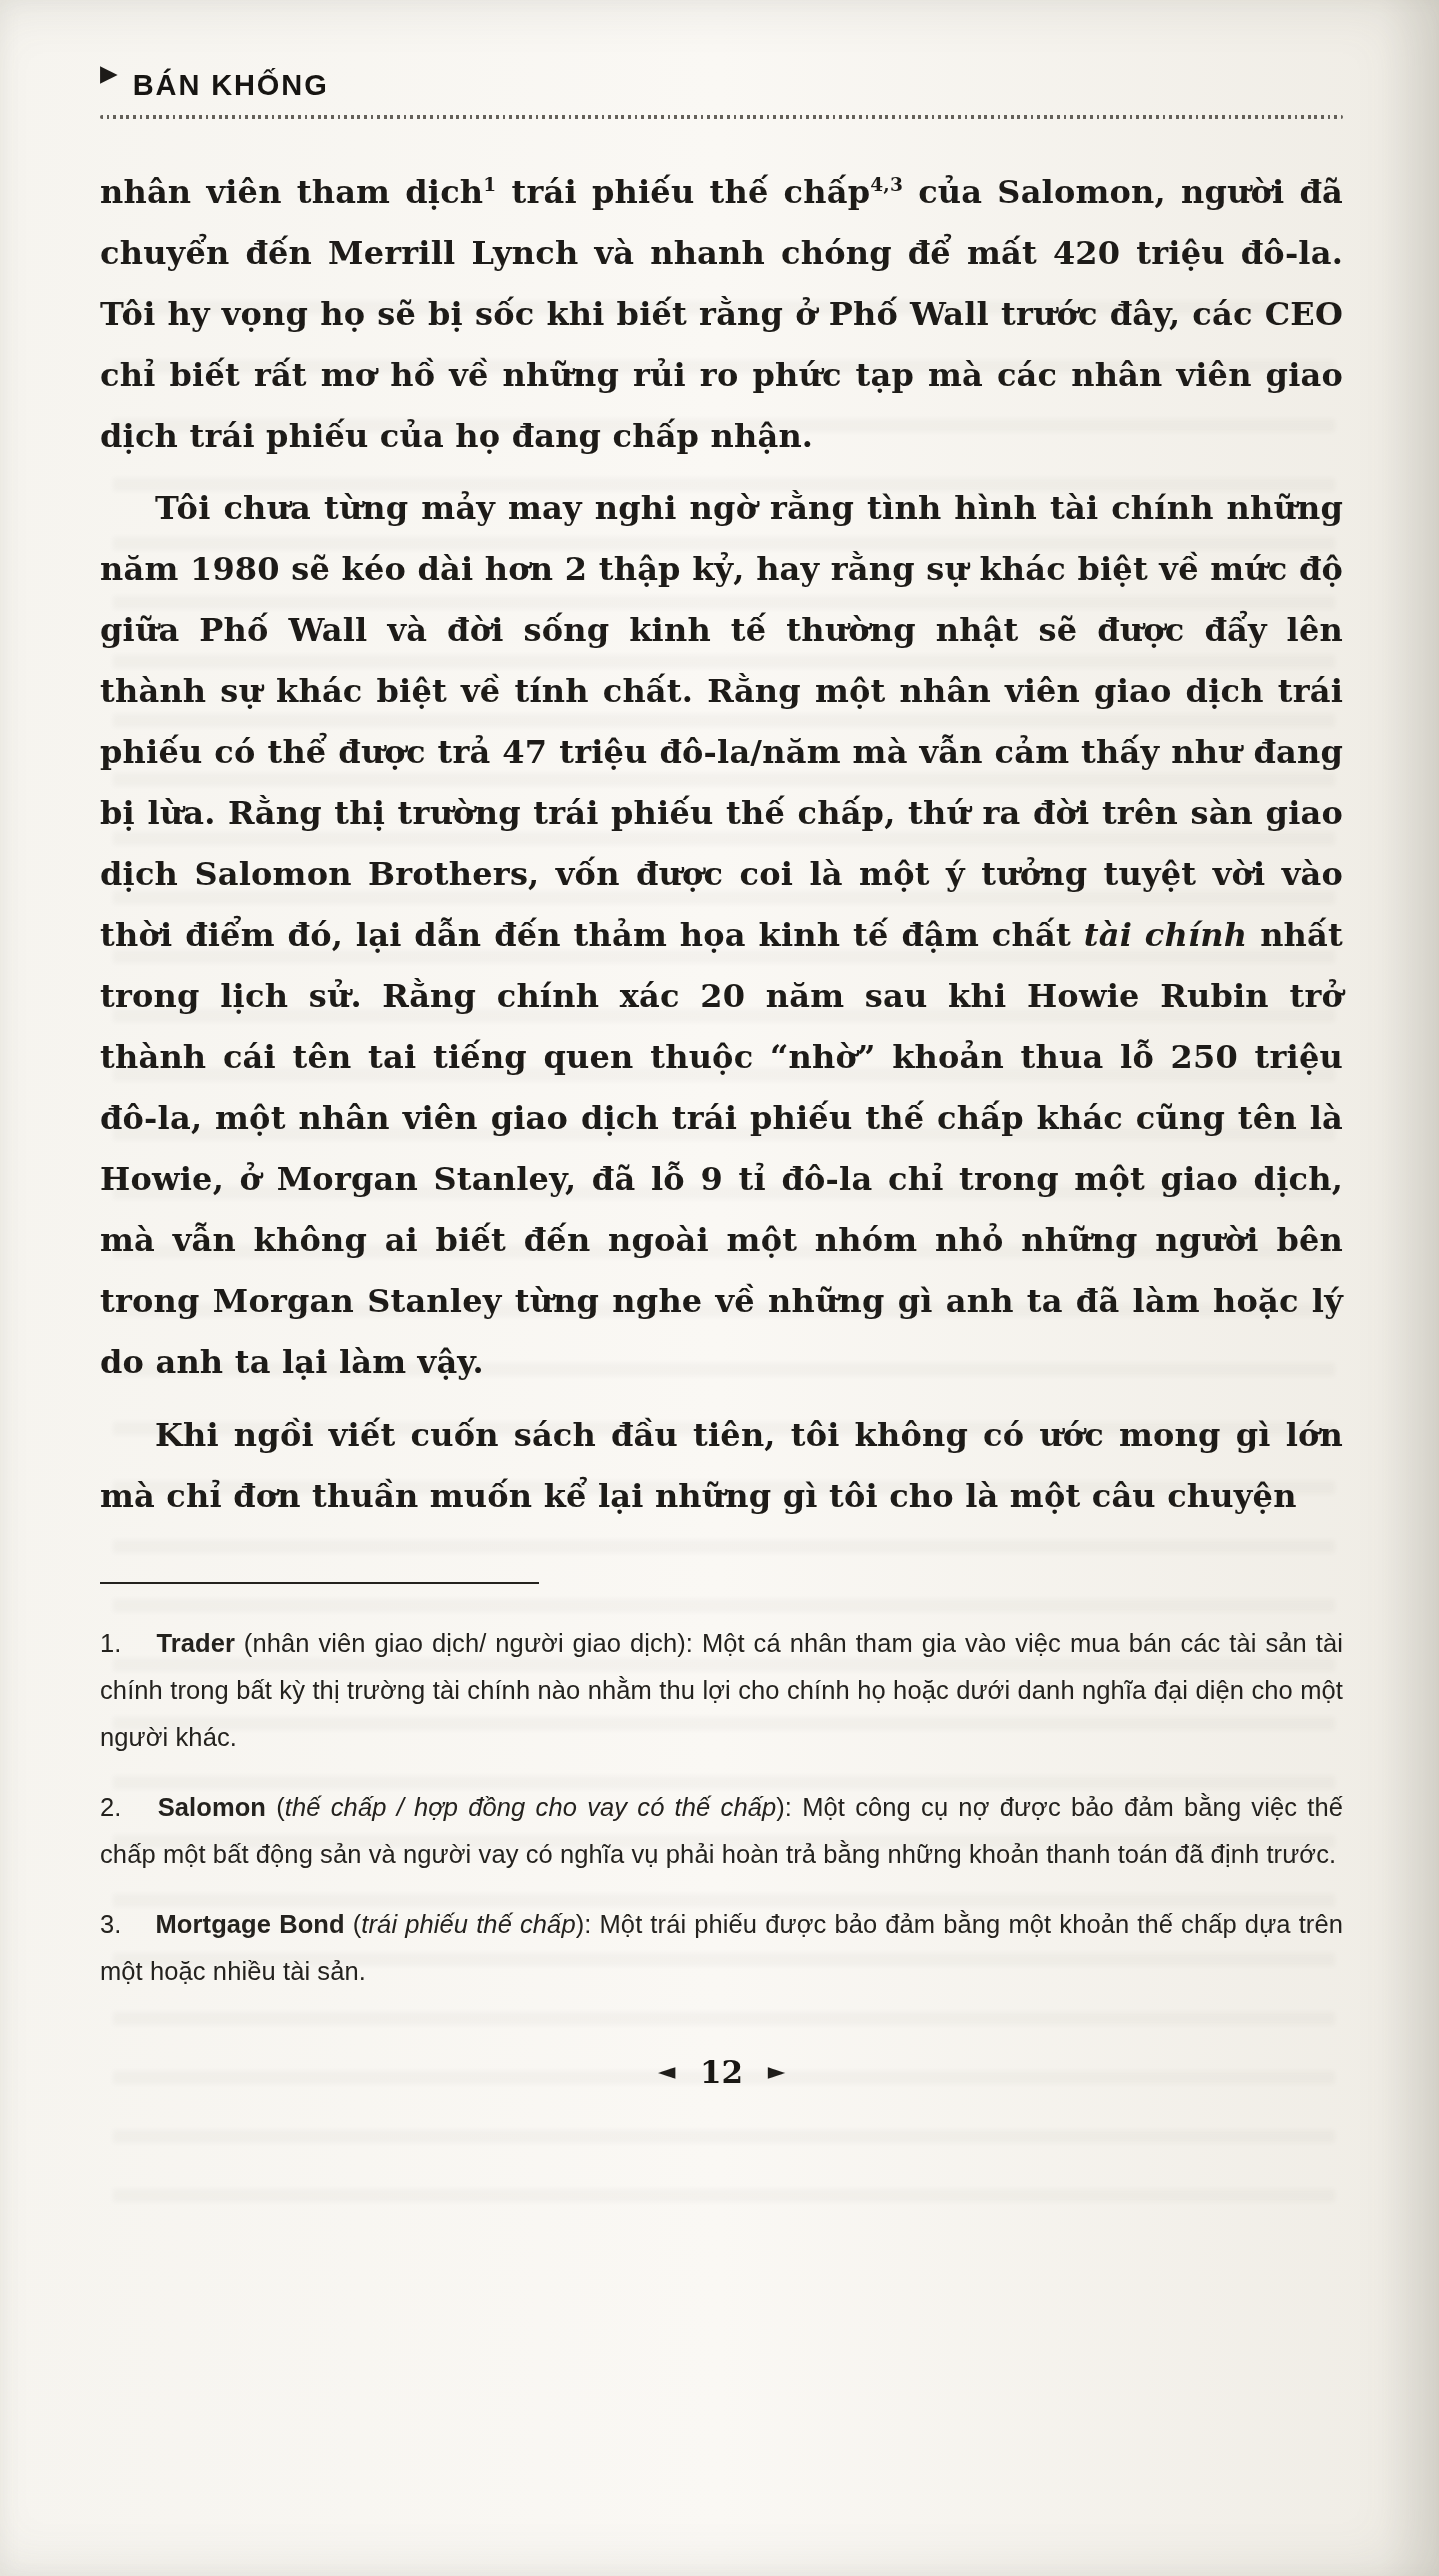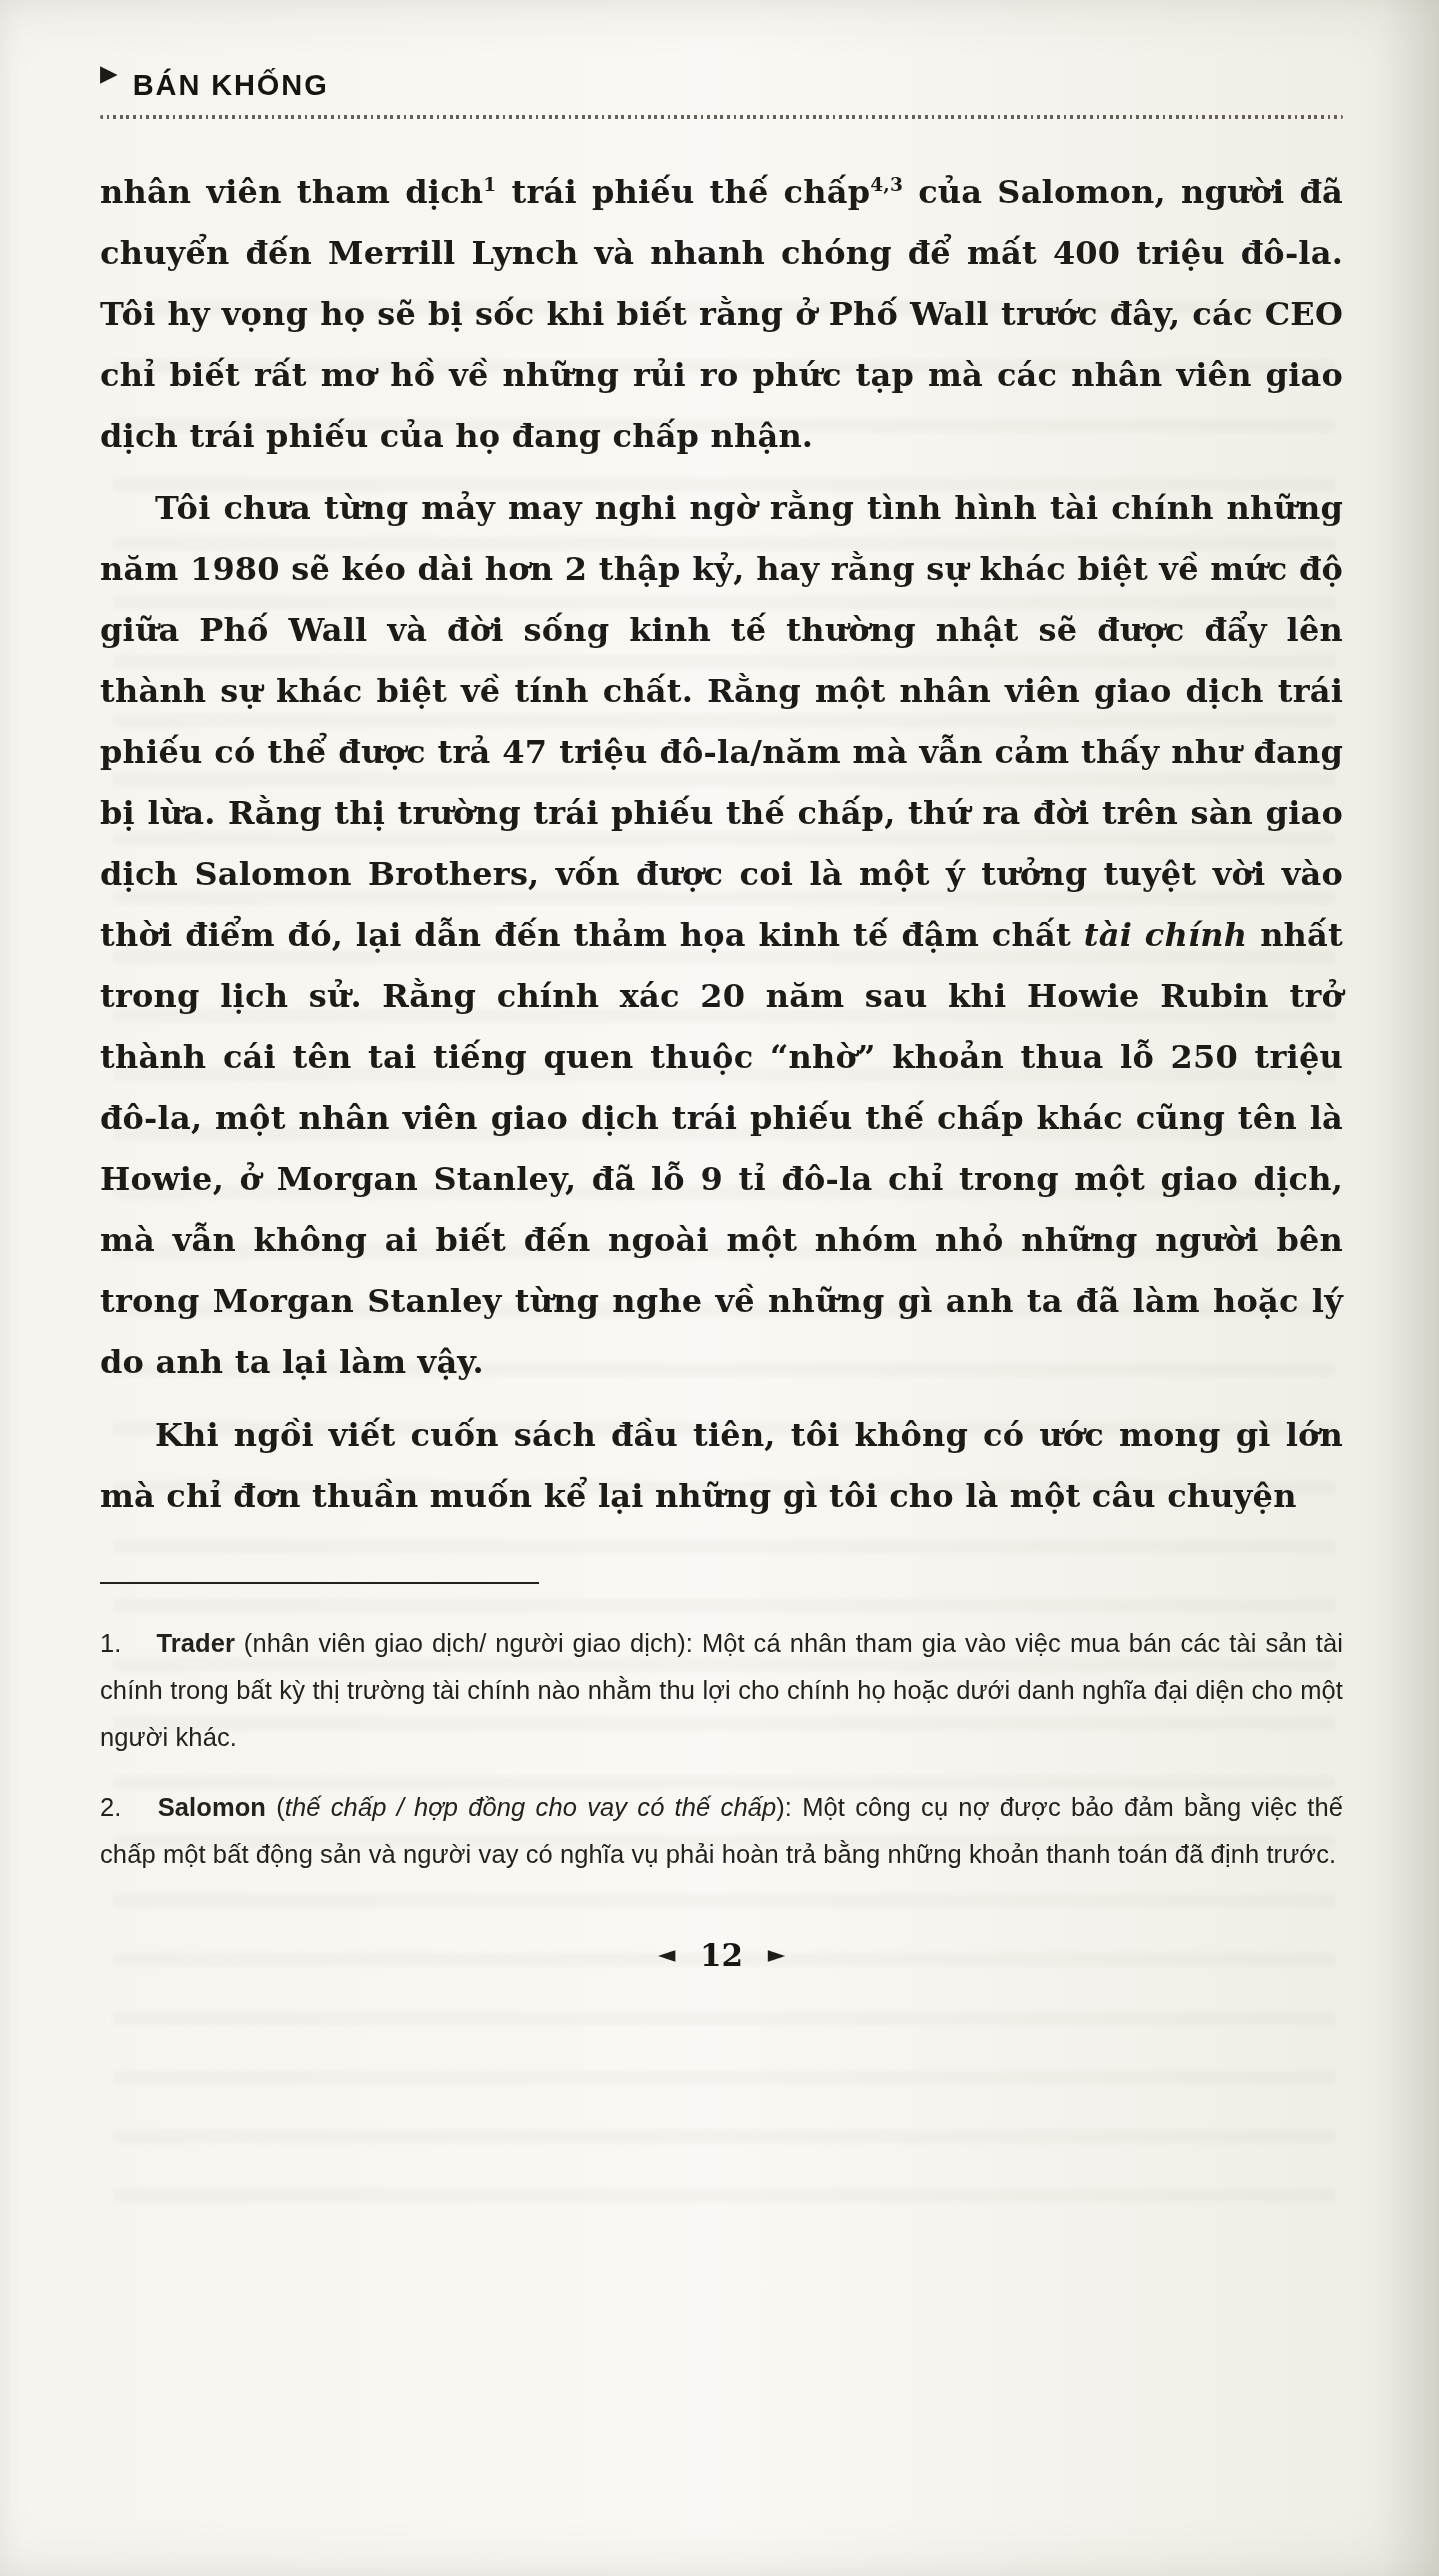--- a/index.html
+++ b/index.html
@@ -94,30 +94,31 @@
   <div class="ghost-layer"></div>
 
   <header class="running-head">
     <span class="tri-marker">▶</span>
     <h1 class="head-title">BÁN KHỐNG</h1>
   </header>
 
   <div class="dotted-rule"></div>
 
   <main class="body-text">
-      <p class="para"><span>nhân viên tham dịch</span><sup>1</sup><span> trái phiếu thế chấp</span><sup>4,3</sup><span> của Salomon, người đã chuyển đến Merrill Lynch và nhanh chóng để mất 400 triệu đô-la. Tôi hy vọng họ sẽ bị sốc khi biết rằng ở Phố Wall trước đây, các CEO chỉ biết rất mơ hồ về những rủi ro phức tạp mà các nhân viên giao dịch trái phiếu của họ đang chấp nhận.</span></p>
+      <p class="para"><span>nhân viên tham dịch</span><sup>1</sup><span> trái phiếu thế chấp</span><sup>4,3</sup><span> của Salomon, người đã chuyển đến Merrill Lynch và nhanh chóng để mất 420 triệu đô-la. Tôi hy vọng họ sẽ bị sốc khi biết rằng ở Phố Wall trước đây, các CEO chỉ biết rất mơ hồ về những rủi ro phức tạp mà các nhân viên giao dịch trái phiếu của họ đang chấp nhận.</span></p>
       <p class="para indent"><span>Tôi chưa từng mảy may nghi ngờ rằng tình hình tài chính những năm 1980 sẽ kéo dài hơn 2 thập kỷ, hay rằng sự khác biệt về mức độ giữa Phố Wall và đời sống kinh tế thường nhật sẽ được đẩy lên thành sự khác biệt về tính chất. Rằng một nhân viên giao dịch trái phiếu có thể được trả 47 triệu đô-la/năm mà vẫn cảm thấy như đang bị lừa. Rằng thị trường trái phiếu thế chấp, thứ ra đời trên sàn giao dịch Salomon Brothers, vốn được coi là một ý tưởng tuyệt vời vào thời điểm đó, lại dẫn đến thảm họa kinh tế đậm chất </span><span class="italic">tài chính</span><span> nhất trong lịch sử. Rằng chính xác 20 năm sau khi Howie Rubin trở thành cái tên tai tiếng quen thuộc “nhờ” khoản thua lỗ 250 triệu đô-la, một nhân viên giao dịch trái phiếu thế chấp khác cũng tên là Howie, ở Morgan Stanley, đã lỗ 9 tỉ đô-la chỉ trong một giao dịch, mà vẫn không ai biết đến ngoài một nhóm nhỏ những người bên trong Morgan Stanley từng nghe về những gì anh ta đã làm hoặc lý do anh ta lại làm vậy.</span></p>
       <p class="para indent"><span>Khi ngồi viết cuốn sách đầu tiên, tôi không có ước mong gì lớn mà chỉ đơn thuần muốn kể lại những gì tôi cho là một câu chuyện</span></p>
     </main>
 
   <div class="footnote-rule"></div>
 
   <section class="footnotes">
       <p class="footnote"><span>1. </span><span class="bold">Trader</span><span> (nhân viên giao dịch/ người giao dịch): Một cá nhân tham gia vào việc mua bán các tài sản tài chính trong bất kỳ thị trường tài chính nào nhằm thu lợi cho chính họ hoặc dưới danh nghĩa đại diện cho một người khác.</span></p>
       <p class="footnote"><span>2. </span><span class="bold">Salomon</span><span> (</span><span class="italic">thế chấp / hợp đồng cho vay có thế chấp</span><span>): Một công cụ nợ được bảo đảm bằng việc thế chấp một bất động sản và người vay có nghĩa vụ phải hoàn trả bằng những khoản thanh toán đã định trước.</span></p>
+      <p class="footnote"><span>3. </span><span class="bold">Mortgage Bond</span><span> (</span><span class="italic">trái phiếu thế chấp</span><span>): Một trái phiếu được bảo đảm bằng một khoản thế chấp dựa trên một hoặc nhiều tài sản.</span></p>
     </section>
 
   <footer class="page-footer">
     <span class="nav-arrow">◄</span>
     <span class="page-number">12</span>
     <span class="nav-arrow">►</span>
   </footer>
 
 </div>
 

